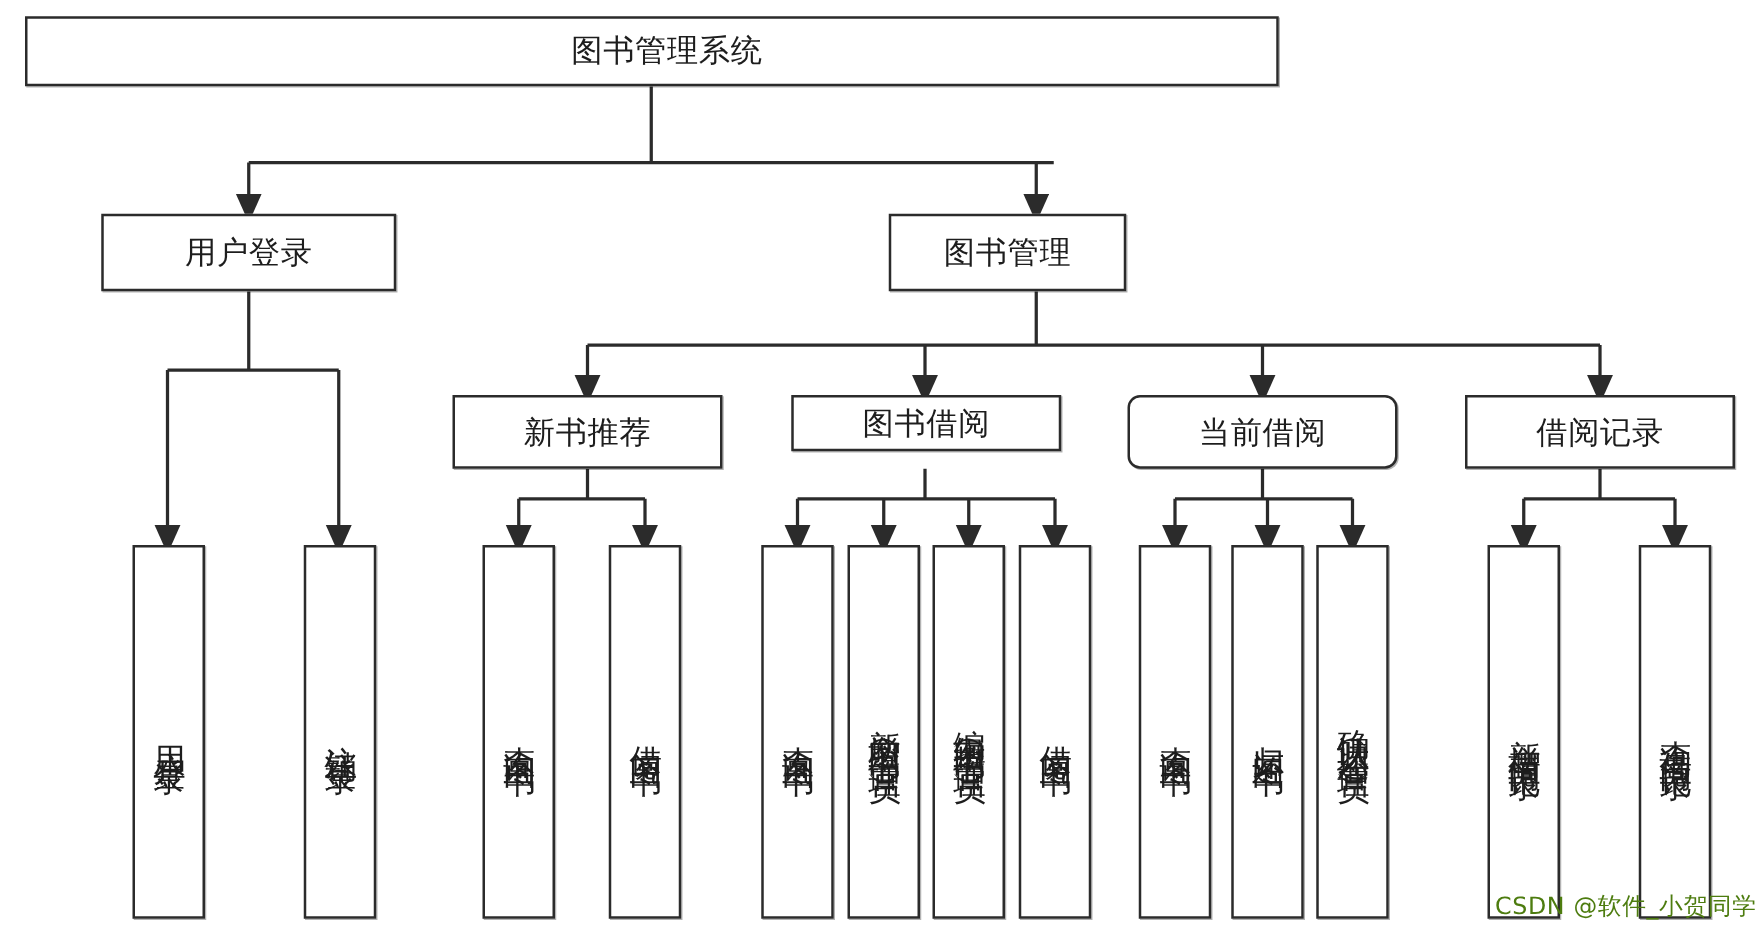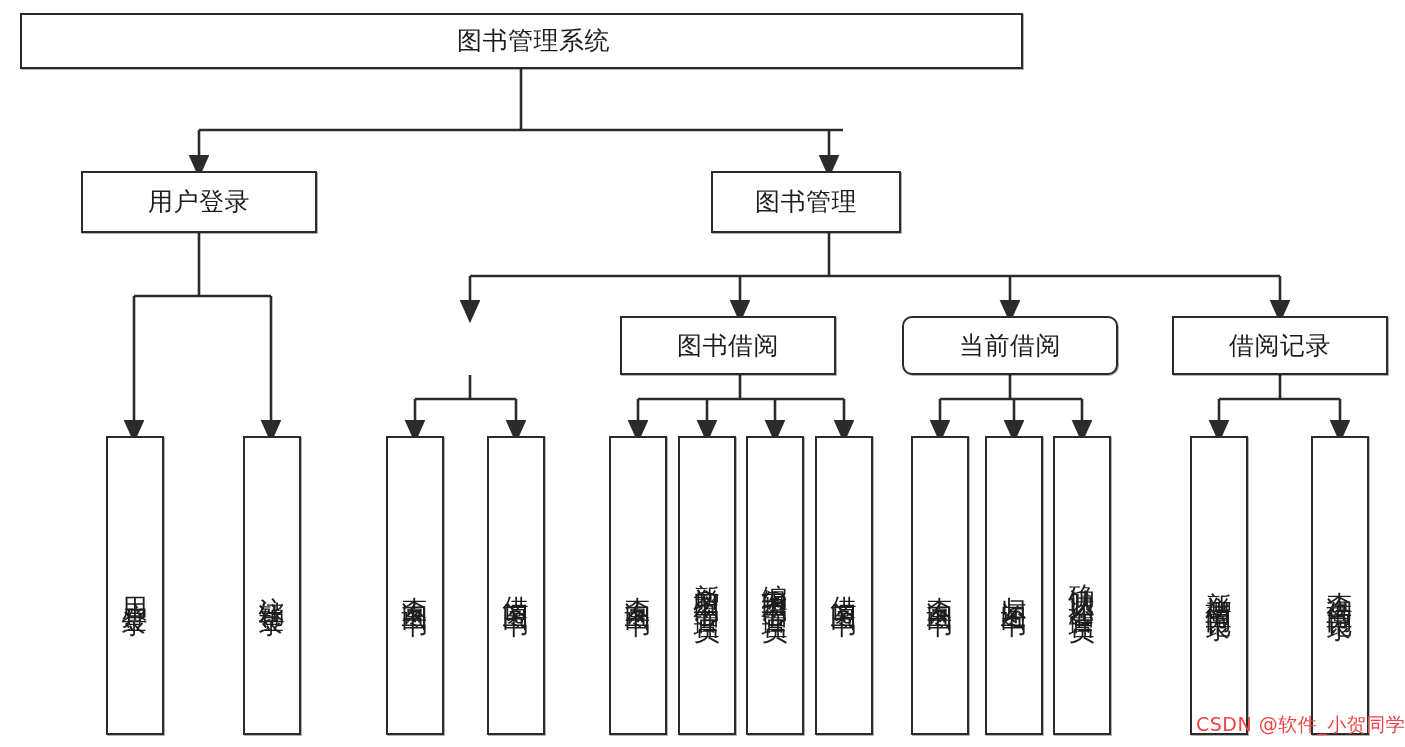--- a/index.html
+++ b/index.html
@@ -50,21 +50,21 @@
   .node.vert .label {
     writing-mode: vertical-rl;
     text-orientation: upright;
     font-size: 26px;
     letter-spacing: 5px;
     line-height: 1.0;
     text-align: center;
   }
   .watermark {
     position: absolute;
-    color: #ef4444;
+    color: #4d7c0f;
     font-size: 19px;
     white-space: nowrap;
     letter-spacing: 0.5px;
   }
 </style>
 </head>
 <body>
 
 <div id="canvas">
 
@@ -122,21 +122,24 @@
     <span class="label">图书管理系统</span>
   </div>
 
   <div class="node horiz" style="left: 81px; top: 171px; width: 236px; height: 62px;">
     <span class="label">用户登录</span>
   </div>
   <div class="node horiz" style="left: 711px; top: 171px; width: 190px; height: 62px;">
     <span class="label">图书管理</span>
   </div>
 
-  <div class="node horiz" style="left: 620px; top: 316px; width: 216px; height: 59px;">
+  <div class="node horiz" style="left: 362px; top: 316px; width: 216px; height: 59px;">
+    <span class="label">新书推荐</span>
+  </div>
+  <div class="node horiz" style="left: 633px; top: 316px; width: 216px; height: 45px;">
     <span class="label">图书借阅</span>
   </div>
   <div class="node horiz" style="left: 902px; top: 316px; width: 216px; height: 59px; border-radius: 10px;">
     <span class="label">当前借阅</span>
   </div>
   <div class="node horiz" style="left: 1172px; top: 316px; width: 216px; height: 59px;">
     <span class="label">借阅记录</span>
   </div>
 
   <div class="node vert" style="left: 106px; top: 436px; width: 58px; height: 299px;">

